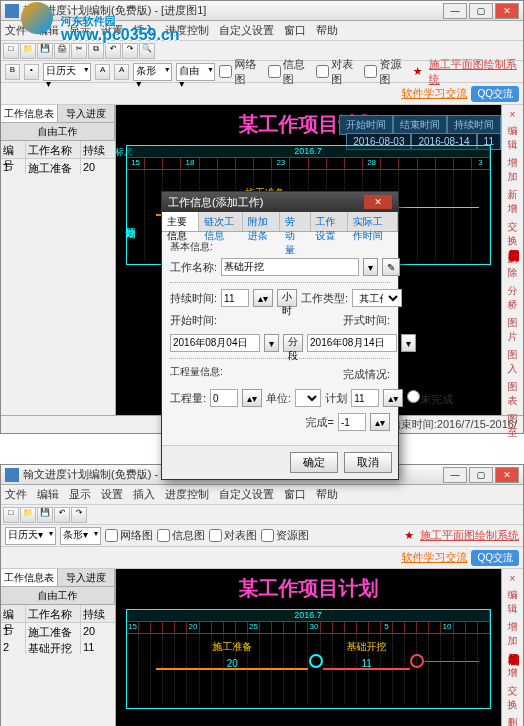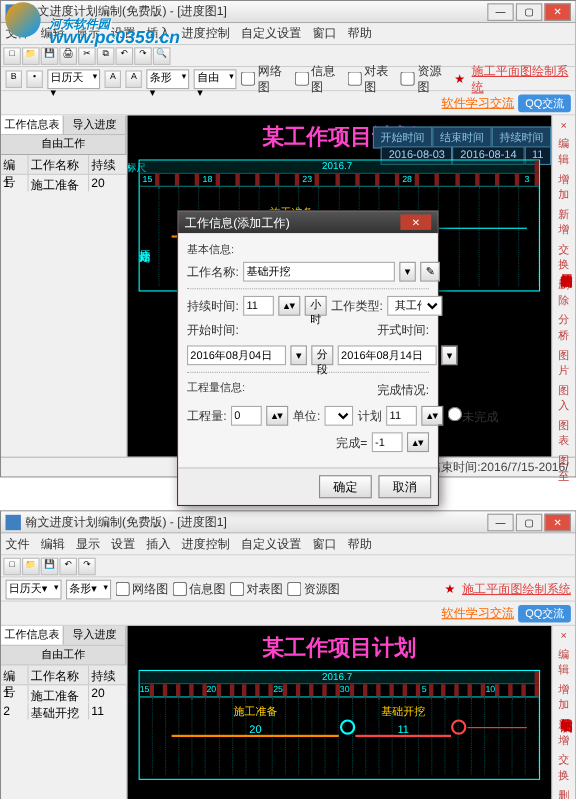--- a/index.html
+++ b/index.html
@@ -1,17 +1,17 @@
 <!DOCTYPE html>
 <html><head>
 <meta charset="utf-8">
 <style>
 *{margin:0;padding:0;box-sizing:border-box;font-family:"Microsoft YaHei",SimSun,sans-serif;font-size:11px}
 body{background:#fff;width:524px}
-.watermark{position:absolute;top:0;left:5px;z-index:100;color:#0088cc;font-size:28px;font-weight:bold;font-style:italic;text-shadow:1px 1px 0 #fff}
+.watermark{position:absolute;top:0;left:21px;z-index:100;color:#0088cc;font-size:28px;font-weight:bold;text-shadow:1px 1px 0 #fff}
 .watermark .icon{display:inline-block;width:32px;height:32px;background:linear-gradient(135deg,#ff9900,#0099ff);border-radius:50%;vertical-align:middle}
 .watermark .url{font-size:16px;color:#0088cc;display:block;margin-left:40px;margin-top:-8px}
 .app-window{border:1px solid #888;background:#e8e8e8;margin-bottom:30px;position:relative}
 .titlebar{background:linear-gradient(#fafafa,#e0e0e0);height:20px;display:flex;align-items:center;padding:0 4px;border-bottom:1px solid #aaa}
 .titlebar-icon{width:14px;height:14px;background:#4080c0;margin-right:4px}
 .titlebar-text{flex:1;font-size:11px;color:#333}
 .win-controls{display:flex;gap:2px}
 .win-btn{width:24px;height:16px;border:1px solid #999;background:#eee;font-size:9px;text-align:center;line-height:14px}
 .win-btn.close{background:#e05040;color:#fff}
 .menubar{background:#f0f0f0;height:20px;display:flex;align-items:center;padding:0 4px;gap:10px;border-bottom:1px solid #ccc}
@@ -38,21 +38,21 @@
 .lp-row{display:flex;height:16px;font-size:10px;border-bottom:1px solid #eee}
 .canvas-area{flex:1;background:#000;position:relative;overflow:hidden}
 .canvas-title{color:#ff44cc;font-size:20px;font-weight:bold;position:absolute;left:50%;transform:translateX(-50%);top:6px}
 .time-header{position:absolute;right:0;top:10px;display:flex}
 .th-cell{background:#1a4060;color:#8ac0e0;border:1px solid #4080a0;padding:2px 6px;font-size:10px}
 .th-data{background:#0a2030;color:#a0d0f0;border:1px solid #4080a0;padding:2px 6px;font-size:10px}
 .gantt-frame{position:absolute;left:10px;top:40px;right:10px;height:120px;border:1px solid #0ff}
 .gantt-scale{height:24px;border-bottom:1px solid #0ff;position:relative}
 .gantt-scale-row{height:12px;border-bottom:1px solid #066;display:flex}
 .gs-label{color:#0ff;font-size:9px;position:absolute;left:-30px}
-.gs-cell{border-right:4px solid #7f1d1d;flex:1;color:#0ff;font-size:8px;text-align:center}
+.gs-cell{border-right:1px solid #7f1d1d;flex:1;color:#0ff;font-size:8px;text-align:center}
 .gs-year{color:#0ff;font-size:9px;text-align:center;background:rgba(0,60,60,0.5)}
 .gantt-body{position:relative;height:90px}
 .gantt-grid{position:absolute;inset:0;display:flex}
 .gantt-grid div{flex:1;border-right:1px dotted #044}
 .gantt-bar{position:absolute;height:16px;top:30px;background:transparent;border-bottom:2px solid #f80}
 .gantt-bar-label{color:#fc0;font-size:10px;text-align:center;position:absolute;width:100%;top:-14px}
 .gantt-bar-num{color:#0ff;font-size:10px;text-align:center;position:absolute;width:100%;top:4px}
 .gantt-node{position:absolute;width:14px;height:14px;border:2px solid #0ff;border-radius:50%;top:30px}
 .gantt-arrow{position:absolute;height:0;border-top:1px solid #0ff;top:37px}
 .gantt-y-label{position:absolute;color:#0ff;font-size:10px;left:-4px;writing-mode:vertical-rl}
@@ -262,20 +262,28 @@
   </div>
   <div class="statusbar">
     <span>工程开始-结束时间:2016/7/15-2016/</span>
   </div>
 
   <div class="dialog">
     <div class="dlg-title">
       <span>工作信息(添加工作)</span>
       <div class="dlg-close">✕</div>
     </div>
+    <div class="dlg-tabs">
+      <div class="dlg-tab active">主要信息</div>
+      <div class="dlg-tab">链次工信息</div>
+      <div class="dlg-tab">附加进条</div>
+      <div class="dlg-tab">劳动量</div>
+      <div class="dlg-tab">工作设置</div>
+      <div class="dlg-tab">实际工作时间</div>
+    </div>
     <div class="dlg-body">
       <div class="dlg-group-title">基本信息:</div>
       <div class="dlg-row">
         <label>工作名称:</label>
         <input class="dlg-input" style="flex: 1 1 0%;" value="基础开挖">
         <button class="dlg-btn-small">▾</button>
         <button class="dlg-btn-small">✎</button>
       </div>
       <hr class="dlg-sep">
       <div class="dlg-row">

